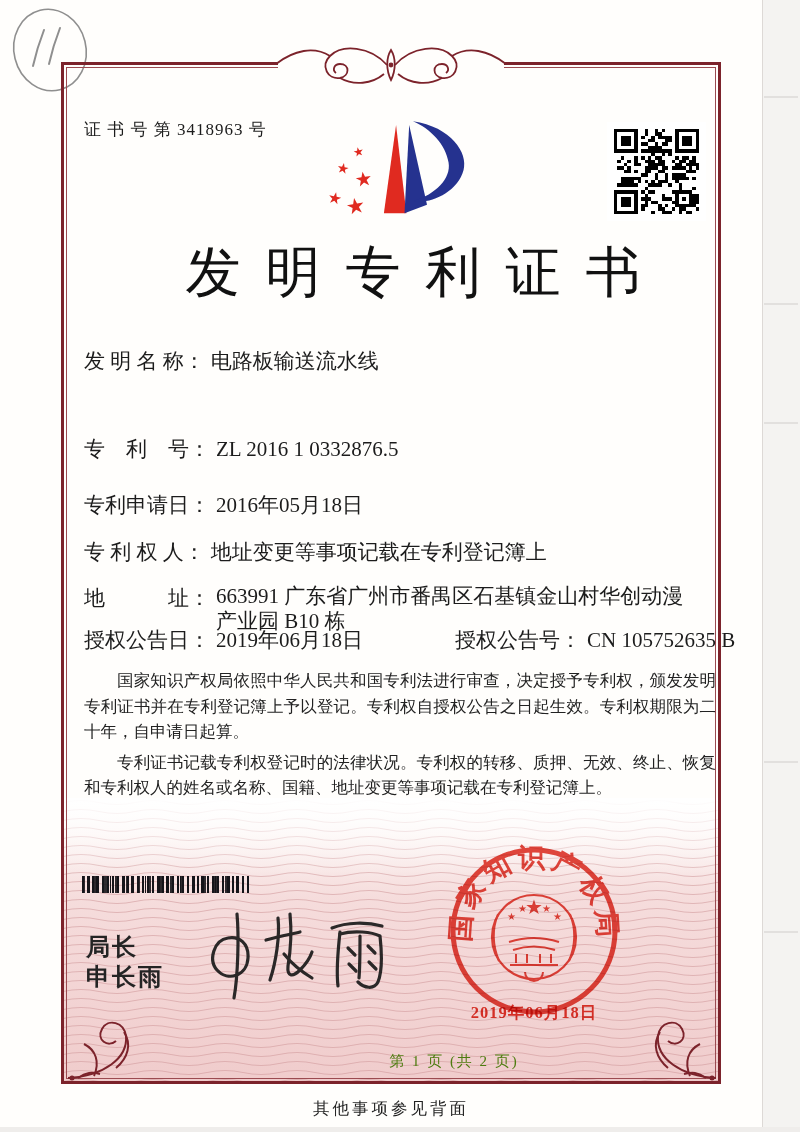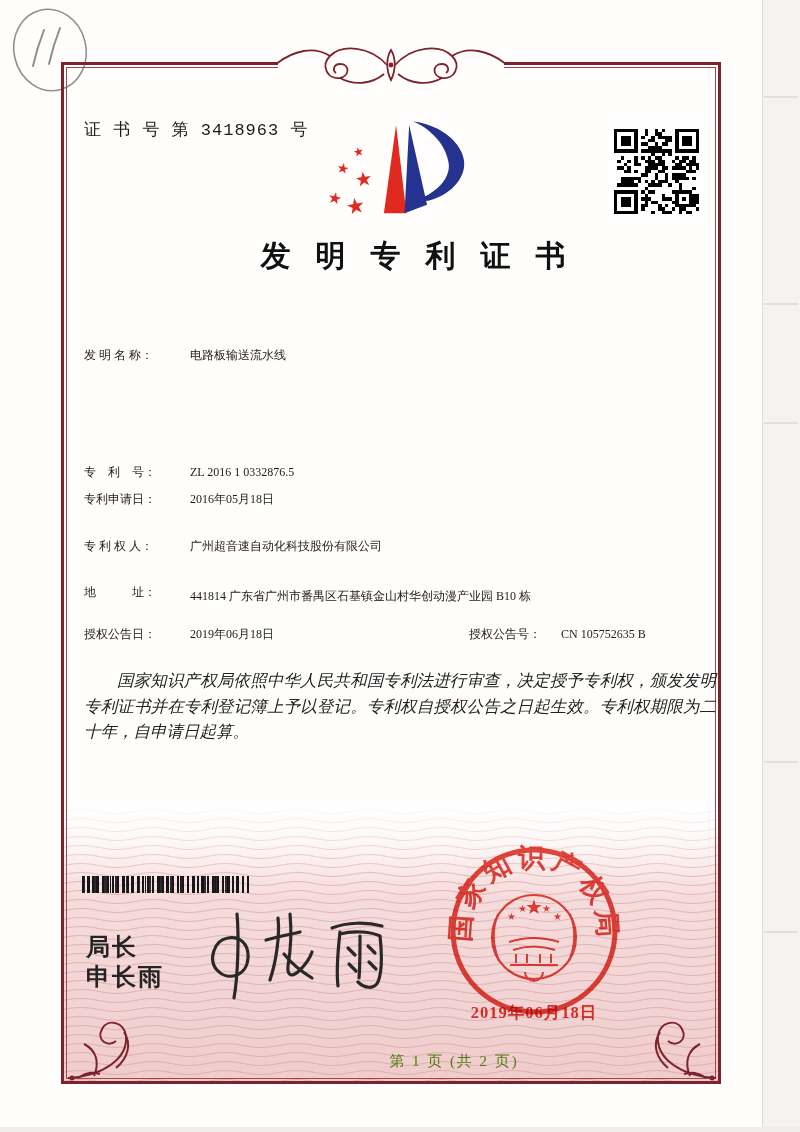--- a/index.html
+++ b/index.html
@@ -8,35 +8,35 @@
 
   
   .scan-right{position:absolute;left:762px;top:0;width:38px;height:1132px;background:#f4f3f1;border-left:1px solid #ddd9d6;}
   .scan-bottom{position:absolute;left:0;top:1127px;width:800px;height:5px;background:#efedeb;}
   .scan-line{position:absolute;left:764px;width:34px;height:2px;background:#e2e0de;}
 
   
   .frame{position:absolute;left:61px;top:62px;width:660px;height:1022px;border:3px solid var(--maroon);box-sizing:border-box;}
   .frame-inner{position:absolute;inset:2px;border:1px solid var(--maroon-light);}
 
-  .cert-no{position:absolute;left:84px;top:118px;font-size:17px;color:var(--ink);letter-spacing:1px;font-family:Liberation Mono, monospace;}
+  .cert-no{position:absolute;left:84px;top:118px;font-size:17px;color:var(--ink);letter-spacing:1px;}
 
   .logo{position:absolute;left:322px;top:106px;}
   .qr{position:absolute;left:607px;top:122px;width:99px;height:99px;}
 
-  .title{position:absolute;left:61px;top:236px;width:704px;text-align:center;font-size:30px;font-weight:bold;color:#111;}
+  .title{position:absolute;left:61px;top:236px;width:704px;text-align:center;font-size:55px;font-weight:normal;color:#111;}
   .title span{letter-spacing:25px;margin-right:-25px;}
 
-  .row{position:absolute;left:84px;font-size:12px;color:var(--ink);white-space:nowrap;}
+  .row{position:absolute;left:84px;font-size:21px;color:var(--ink);white-space:nowrap;}
   .row .lbl{display:inline-block;min-width:100px;}
   .row .val{margin-left:6px;}
   .row-addr .val{display:inline-block;vertical-align:top;white-space:normal;width:472px;line-height:25px;}
   .grant2{position:absolute;left:371px;top:0;text-align:center;}
 
-  .body-text{position:absolute;left:84px;top:668px;width:632px;font-size:16.5px;line-height:25.5px;color:#222;text-align:justify;font-style:italic;}
+  .body-text{position:absolute;left:84px;top:668px;width:632px;font-size:16.5px;line-height:25.5px;color:#222;text-align:justify;}
   .body-text p{margin:0 0 5px 0;text-indent:2em;}
 
   .barcode{position:absolute;left:82px;top:876px;width:167px;height:17px;
     background-image:
       repeating-linear-gradient(90deg,#15151a 0 2px,transparent 2px 5px),
       repeating-linear-gradient(90deg,#15151a 0 1px,transparent 1px 7px),
       repeating-linear-gradient(90deg,rgba(10,10,15,.85) 0 3px,transparent 3px 11px);}
 
   .signer{position:absolute;left:86px;top:932px;font-family:"Liberation Sans",sans-serif;font-weight:600;font-size:24px;color:#242424;letter-spacing:2px;line-height:30px;}
   .signature{position:absolute;left:192px;top:906px;}
@@ -368,41 +368,42 @@
       <rect x="20" y="20" width="5" height="5" fill="#000"></rect>
       <rect x="21" y="21" width="3" height="3" fill="#fff"></rect>
       <rect x="22" y="22" width="1" height="1" fill="#000"></rect>
     </svg>
 
   <div class="title"><span>发明专利证书</span></div>
 
   <div class="row" style="top:347px">
     <span class="lbl">发 明 名 称：</span><span class="val">电路板输送流水线</span>
   </div>
-  <div class="row" style="top:464px">
+  <div class="row" style="top:435px">
     <span class="lbl">专　利　号：</span><span class="val">ZL 2016 1 0332876.5</span>
   </div>
   <div class="row" style="top:491px">
     <span class="lbl">专利申请日：</span><span class="val">2016年05月18日</span>
   </div>
   <div class="row" style="top:538px">
-    <span class="lbl">专 利 权 人：</span><span class="val">广州超音速自动化科技股份有限公司</span>
+    <span class="lbl">专 利 权 人：</span><span class="val">地址变更等事项记载在专利登记簿上</span>
   </div>
   <div class="row row-addr" style="top:584px">
-    <span class="lbl">地　　　址：</span><span class="val">441814 广东省广州市番禺区石基镇金山村华创动漫产业园 B10 栋</span>
+    <span class="lbl">地　　　址：</span><span class="val">663991 广东省广州市番禺区石基镇金山村华创动漫产业园 B10 栋</span>
   </div>
   <div class="row" style="top:626px;width:632px">
     <span class="lbl">授权公告日：</span><span class="val">2019年06月18日</span>
     <span class="grant2">
       <span class="lbl">授权公告号：</span><span class="val">CN 105752635 B</span>
     </span>
   </div>
 
   <div class="body-text">
     <p>国家知识产权局依照中华人民共和国专利法进行审查，决定授予专利权，颁发发明专利证书并在专利登记簿上予以登记。专利权自授权公告之日起生效。专利权期限为二十年，自申请日起算。</p>
+    <p>专利证书记载专利权登记时的法律状况。专利权的转移、质押、无效、终止、恢复和专利权人的姓名或名称、国籍、地址变更等事项记载在专利登记簿上。</p>
   </div>
 
   <div class="barcode"></div>
 
   <div class="signer">
     <div>局长</div>
     <div>申长雨</div>
   </div>
 
   <svg class="signature" width="205" height="100" viewBox="0 0 205 100">
@@ -441,14 +442,15 @@
           <path d="M71,112 v9 M82,112 v9 M95,112 v9 M106,112 v9"></path>
           <path d="M65,123 h48"></path>
           <path d="M80,130 a9,9 0 0 0 18,0"></path>
         </g>
       </g>
     </g>
   </svg>
   <div class="seal-date">2019年06月18日</div>
 
   <div class="page-footer">第 1 页 (共 2 页)</div>
+  <div class="back-note">其他事项参见背面</div>
 
 </div>
 
 </body></html>

